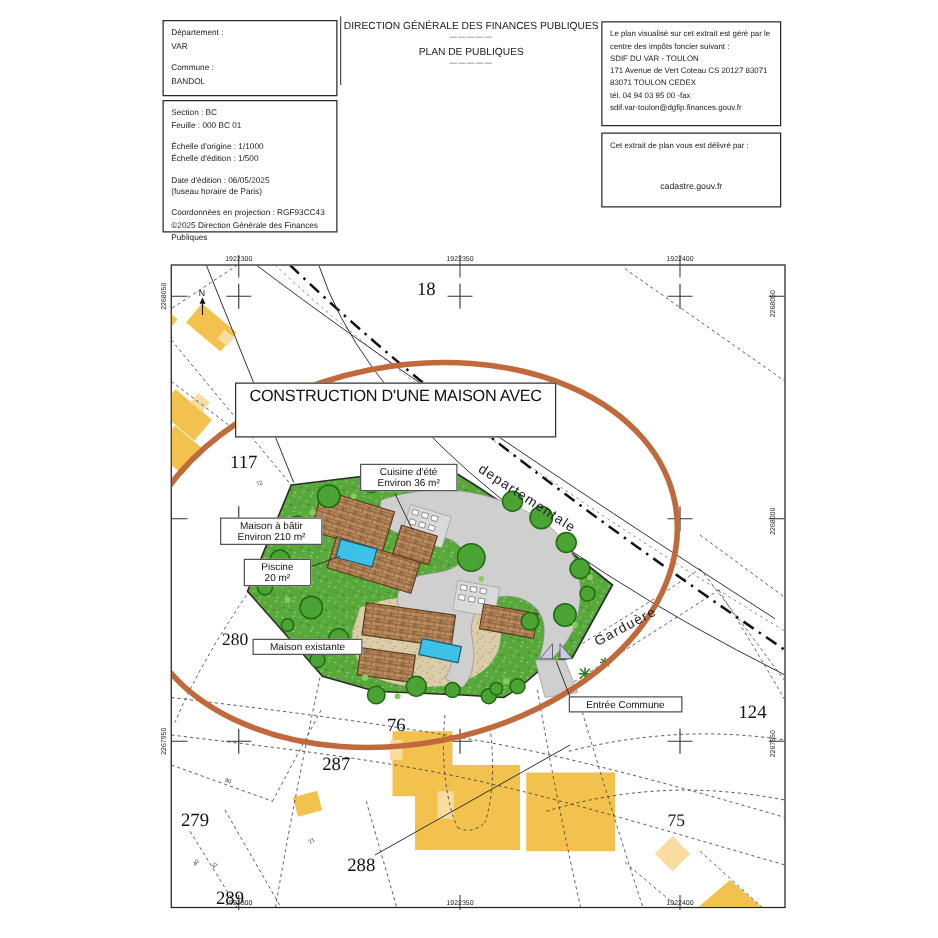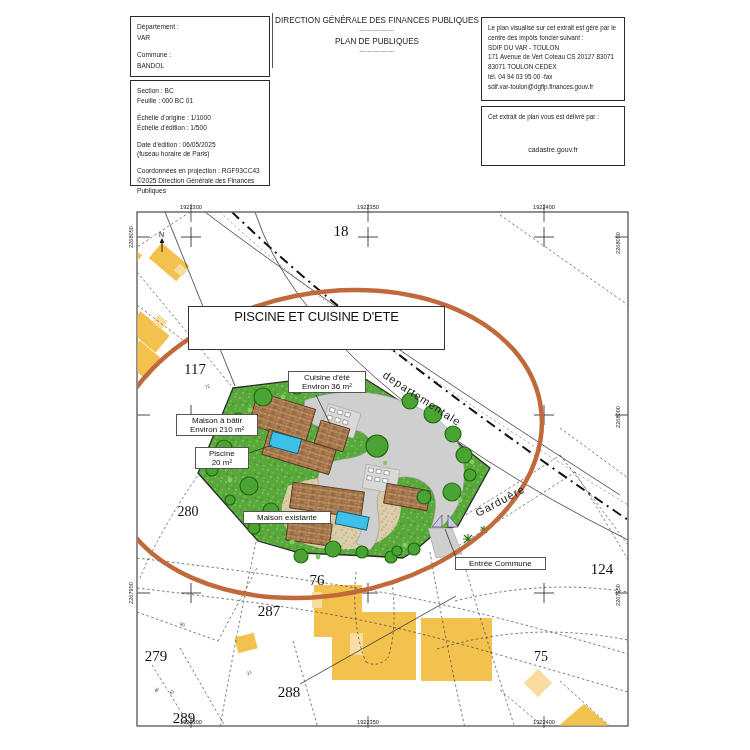--- a/index.html
+++ b/index.html
@@ -328,36 +328,36 @@
       <text class="tick" x="133" y="237" transform="rotate(-90 133 237)">2268050</text>
       <text class="tick" x="133" y="593" transform="rotate(-90 133 593)">2267950</text>
       <text class="tick" x="620" y="243" transform="rotate(-90 620 243)">2268050</text>
       <text class="tick" x="620" y="417" transform="rotate(-90 620 417)">2268000</text>
       <text class="tick" x="620" y="595" transform="rotate(-90 620 595)">2267950</text>
       <path d="M191,204v18 M368,204v18 M544,204v18 M191,716v12 M368,716v12 M544,716v12" stroke="#333" stroke-width="0.8"></path>
     </g>
   </svg>
 
   <div id="project-box">
-    <div>PISCINE ET CUISINE D'ETE</div>
+    <div>CONSTRUCTION D'UNE MAISON AVEC</div>
   </div>
 
   <div class="maplabel" style="left:288px;top:371px;">
     <div>Cuisine d'été</div>
     <div>Environ 36 m²</div>
   </div>
   <div class="maplabel" style="left:176px;top:414px;">
     <div>Maison à bâtir</div>
     <div>Environ 210 m²</div>
   </div>
   <div class="maplabel" style="left:195px;top:447px;">
     <div>Piscine</div>
     <div>20 m²</div>
   </div>
-  <div class="maplabel" style="left:202px;top:511px;margin-left:41px;">
+  <div class="maplabel" style="left:202px;top:511px;">
     <div>Maison existante</div>
   </div>
   <div class="maplabel" style="left:455px;top:557px;text-align:center;">
     <div>Entrée Commune</div>
   </div>
 
   <div id="watermark">www.archifacile.fr</div>
 </div>
 
 </body></html>

